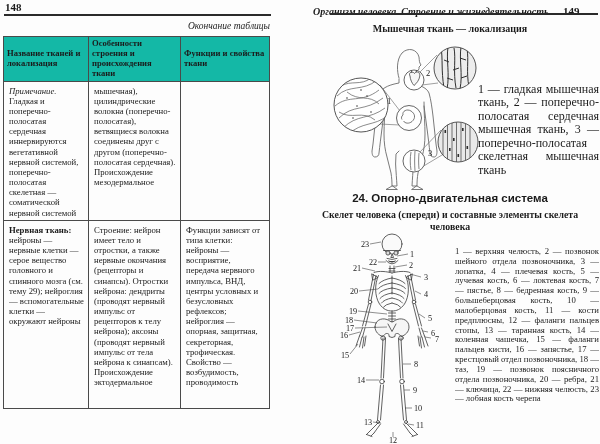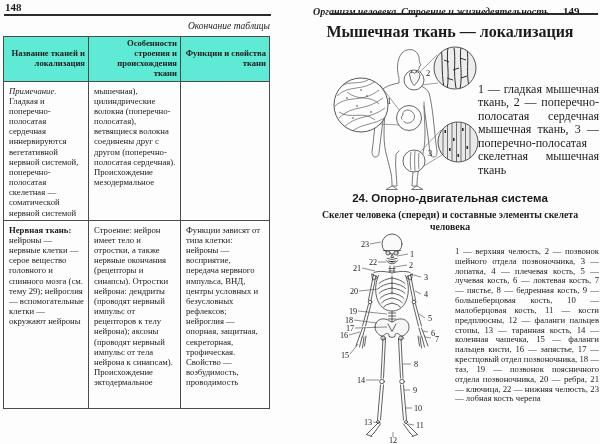--- a/index.html
+++ b/index.html
@@ -18,29 +18,29 @@
   .left-title { position:absolute; left:30px; top:2px; width:245px; text-align:center; }
   .right-header { position:absolute; left:13px; top:1px; width:286px; }
   .right-header .pagenum { font-style:normal; margin-left:7px; }
 
   .table-caption { position:absolute; left:100px; top:21px; width:170px; text-align:right;
                    font-style:italic; font-size:9.5px; }
 
   table.tissue { position:absolute; left:3px; top:36px; width:266px;
                  border-collapse:collapse; table-layout:fixed; }
   table.tissue td, table.tissue th { border:1px solid #4a4a4a; overflow:hidden; }
-  table.tissue th { background:#5eead4; font-weight:bold; font-size:8.6px; line-height:1.15;
-                    text-align:right; vertical-align:middle; padding:2px 3px; }
+  table.tissue th { background:#14b8a6; font-weight:bold; font-size:8.6px; line-height:1.15;
+                    text-align:left; vertical-align:middle; padding:2px 3px; }
   table.tissue td { font-size:8.7px; line-height:1.17; vertical-align:top; padding:4px 4px 2px 5px;
                     text-align:left; hyphens:auto;margin-left:47px; -webkit-hyphens:auto; }
   .lead-i { font-style:italic; }
   .lead-b { font-weight:bold; }
 
   .muscle-title { position:absolute; left:18px; top:23px; width:264px; text-align:center;
-                  font-weight:bold; font-size:16px; }
+                  font-weight:bold; font-size:10px; }
   .fig-muscle { position:absolute; left:33px; top:46px; width:150px; height:146px; }
   .fig-caption { position:absolute; left:178px; top:83px; width:121px; font-size:12px;
                  line-height:1.12; text-align:justify; hyphens:auto; -webkit-hyphens:auto; }
 
   .sect-title { position:absolute; left:25px; top:192px; width:250px; text-align:center;
                 font-family:"Liberation Sans", sans-serif; font-weight:bold; font-size:11.5px; }
   .sect-subtitle { position:absolute; left:18px; top:209px; width:264px; text-align:center;
                    font-weight:bold; font-size:9.8px; line-height:1.18; }
   .fig-skeleton { position:absolute; left:31px; top:232px; width:124px; height:212px; }
   .legend { position:absolute; left:155px; top:247px; width:144px; font-size:8.7px;

